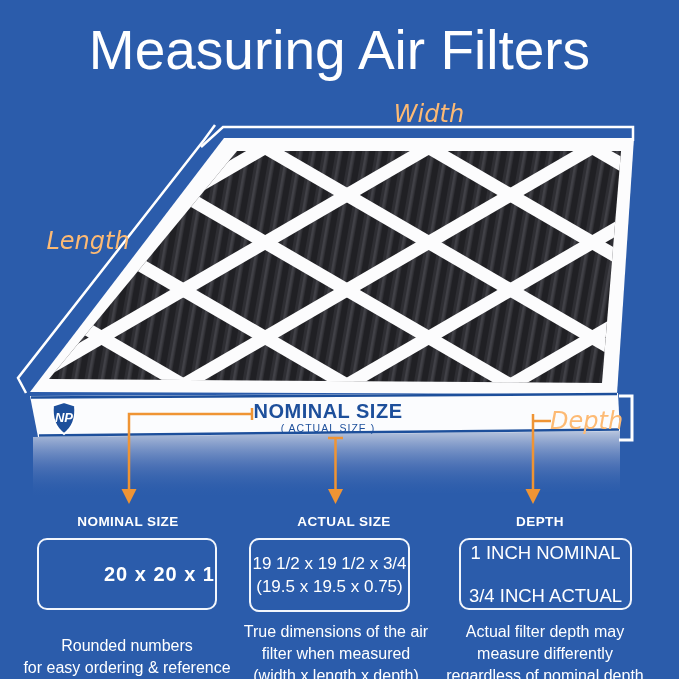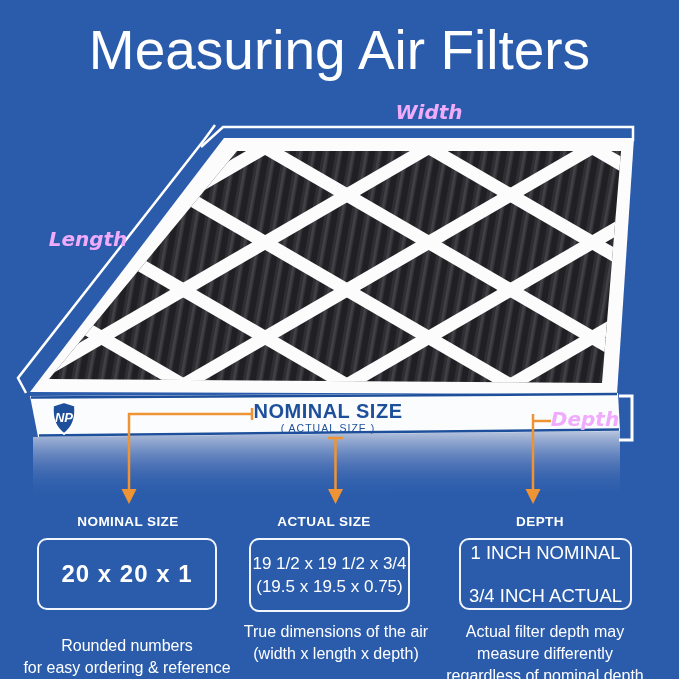--- a/index.html
+++ b/index.html
@@ -6,42 +6,42 @@
   .stage{
     position:relative;width:679px;height:679px;background:#2b5cab;
     overflow:hidden;font-family:"Liberation Sans",sans-serif;
   }
   .abs{position:absolute;}
   .title{
     top:20px;left:0;width:679px;text-align:center;color:#ffffff;
     font-size:55px;font-weight:400;line-height:60px;letter-spacing:0px;
   }
   .green-label{
-    color:#f0abfc;font-weight:bold;font-style:italic;font-size:20px;
+    color:#fdba74;font-weight:normal;font-style:italic;font-size:24px;
     font-family:"DejaVu Sans",sans-serif;text-align:center;
   }
   svg.diagram{position:absolute;left:0;top:0;}
   .face-primary{
     left:228px;top:400px;width:200px;text-align:center;color:#1d4f9b;
     font-weight:bold;font-size:20px;letter-spacing:.5px;
   }
   .face-secondary{
     left:228px;top:422px;width:200px;text-align:center;color:#1d4f9b;
     font-size:10.5px;letter-spacing:1px;
   }
   .callout-header{
     color:#ffffff;font-weight:bold;font-size:13.5px;letter-spacing:.4px;
     text-align:center;width:200px;top:514px;
   }
   .callout-box{
     border:2.5px solid #f2f6fc;border-radius:10px;color:#ffffff;
     text-align:center;display:flex;flex-direction:column;justify-content:center;
     top:538px;box-sizing:border-box;
   }
-  .box-line-lg{font-size:24px;font-weight:bold;letter-spacing:1px;}
+  .box-line-lg{font-size:20px;font-weight:bold;letter-spacing:1px;text-align:right;}
   .box-line-md{font-size:17px;line-height:23px;}
   .box-line-md2{font-size:18.5px;line-height:25px;}
   .callout-desc{color:#ffffff;font-size:16px;line-height:22px;text-align:center;width:224px;}
 </style>
 </head>
 <body>
 
 <div class="stage">
 
   <svg class="diagram" width="679" height="679" viewBox="0 0 679 679">
@@ -119,27 +119,28 @@
 
   <div class="abs callout-header" style="left:28px;">NOMINAL SIZE</div>
   <div class="abs callout-box" style="left:37px;width:180px;height:72px;">
     <div class="box-line-lg">20 x 20 x 1</div>
   </div>
   <div class="abs callout-desc" style="left:15px;top:623px;margin-top:12px;">
     <div>Rounded numbers</div>
     <div>for easy ordering &amp; reference</div>
   </div>
 
-  <div class="abs callout-header" style="left:224px;">ACTUAL SIZE</div>
+  <div class="abs callout-header" style="left:244px;">ACTUAL SIZE</div>
   <div class="abs callout-box" style="left:249px;width:161px;height:74px;">
     <div class="box-line-md">19 1/2 x 19 1/2 x 3/4</div>
     <div class="box-line-md">(19.5 x 19.5 x 0.75)</div>
   </div>
   <div class="abs callout-desc" style="left:224px;top:621px;">
     <div>True dimensions of the air</div>
+    <div>filter when measured</div>
     <div>(width x length x depth)</div>
   </div>
 
   <div class="abs callout-header" style="left:440px;">DEPTH</div>
   <div class="abs callout-box" style="left:459px;width:173px;height:72px;justify-content:space-between;">
     <div class="box-line-md2">1 INCH NOMINAL</div>
     <div class="box-line-md2">3/4 INCH ACTUAL</div>
   </div>
   <div class="abs callout-desc" style="left:433px;top:621px;">
     <div>Actual filter depth may</div>

